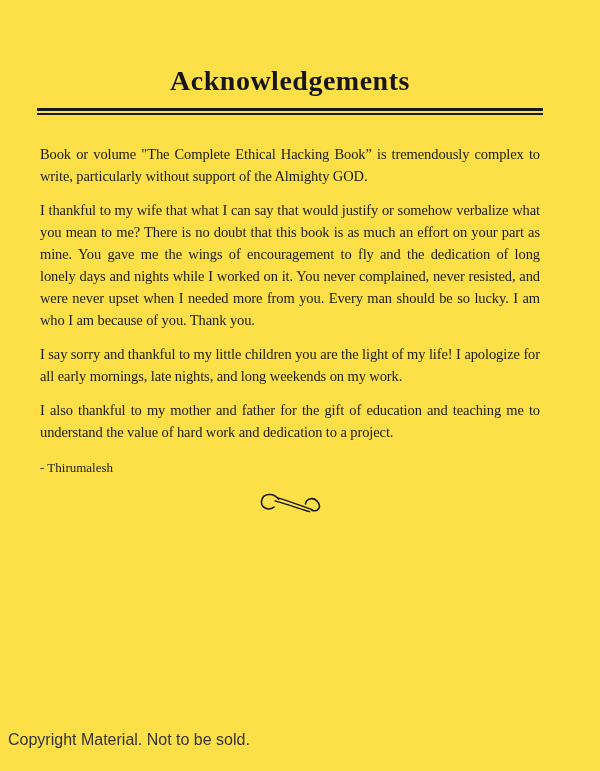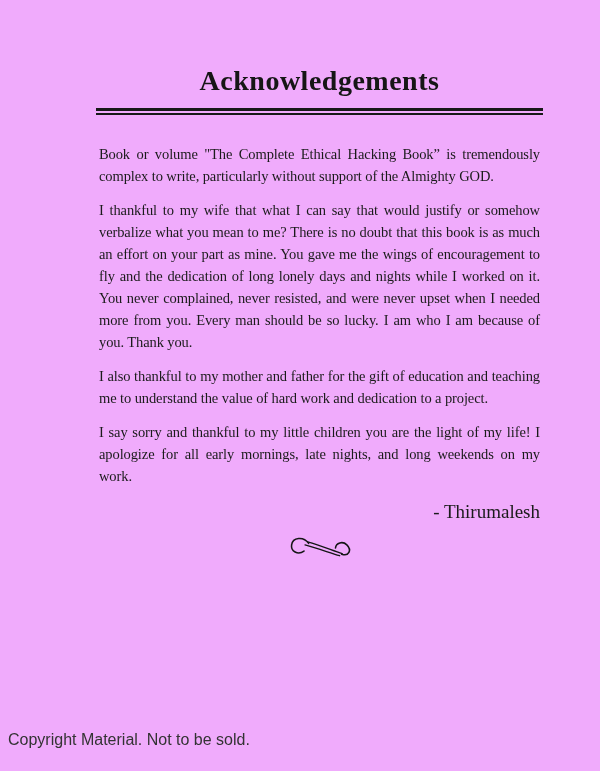--- a/index.html
+++ b/index.html
@@ -4,25 +4,25 @@
 <style>
   html, body {
     margin: 0;
     padding: 0;
     background: #ffffff;
   }
   .page {
     position: relative;
     width: 600px;
     height: 771px;
-    background: #f0abfc;
+    background: #fde047;
     font-family: "Liberation Serif", serif;
     color: #1b1b1b;
     box-sizing: border-box;
-    padding: 64px 60px 0 99px;
+    padding: 64px 60px 0 40px;
     overflow: hidden;
   }
   .title {
     margin: 0 0 10px 0;
     font-size: 28px;
     line-height: 34px;
     font-weight: bold;
     text-align: center;
     letter-spacing: 0.5px;
     font-family: "Liberation Serif", serif;
@@ -36,23 +36,22 @@
   }
   .body-text p {
     margin: 0 0 12px 0;
     font-size: 14.5px;
     line-height: 22px;
     letter-spacing: -0.1px;
     text-align: justify;
   }
   .signature {
     margin-top: 14px;
-    font-size: 19px;
+    font-size: 13px;
     line-height: 22px;
-    text-align: right;
   }
   .ornament {
     margin-top: 12px;
     text-align: center;
   }
   .ornament svg {
     display: inline-block;
   }
   .footer {
     position: absolute;
@@ -69,22 +68,22 @@
 
 <div class="page">
 
   <h1 class="title">Acknowledgements</h1>
 
   <div class="title-rule"></div>
 
   <div class="body-text">
     <p>Book or volume "The Complete Ethical Hacking Book” is tremendously complex to write, particularly without support of the Almighty GOD.</p>
     <p>I thankful to my wife that what I can say that would justify or somehow verbalize what you mean to me? There is no doubt that this book is as much an effort on your part as mine. You gave me the wings of encouragement to fly and the dedication of long lonely days and nights while I worked on it. You never complained, never resisted, and were never upset when I needed more from you. Every man should be so lucky. I am who I am because of you. Thank you.</p>
+    <p>I say sorry and thankful to my little children you are the light of my life! I apologize for all early mornings, late nights, and long weekends on my work.</p>
     <p>I also thankful to my mother and father for the gift of education and teaching me to understand the value of hard work and dedication to a project.</p>
-    <p>I say sorry and thankful to my little children you are the light of my life! I apologize for all early mornings, late nights, and long weekends on my work.</p>
   </div>
 
   <div class="signature">- Thirumalesh</div>
 
   <div class="ornament">
     <svg width="64" height="28" viewBox="0 0 124 52" fill="none" xmlns="http://www.w3.org/2000/svg">
       <path d="M40 15 C30 1 9 3 7 18 C5 30 19 39 31 30" stroke="#151515" stroke-width="3" stroke-linecap="round" fill="none"></path>
       <path d="M38 12 C63 19 84 28 105 35" stroke="#151515" stroke-width="2.6" stroke-linecap="round" fill="none"></path>
       <path d="M33 18 C58 25 80 33 100 39" stroke="#151515" stroke-width="2.6" stroke-linecap="round" fill="none"></path>
       <path d="M104 36 C118 41 124 28 114 18 C106 10 93 14 92 24" stroke="#151515" stroke-width="3" stroke-linecap="round" fill="none"></path>

